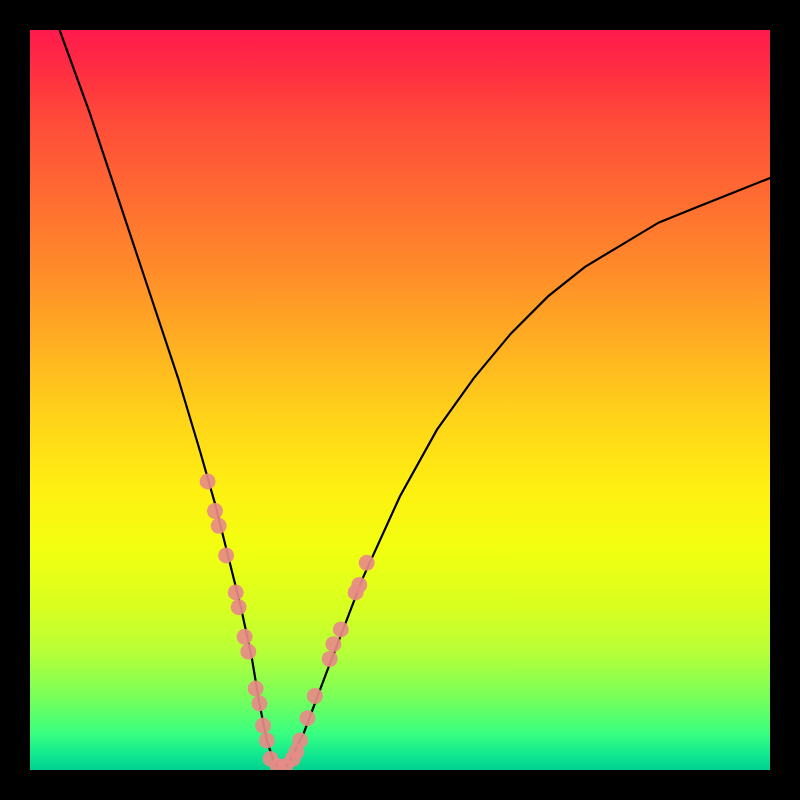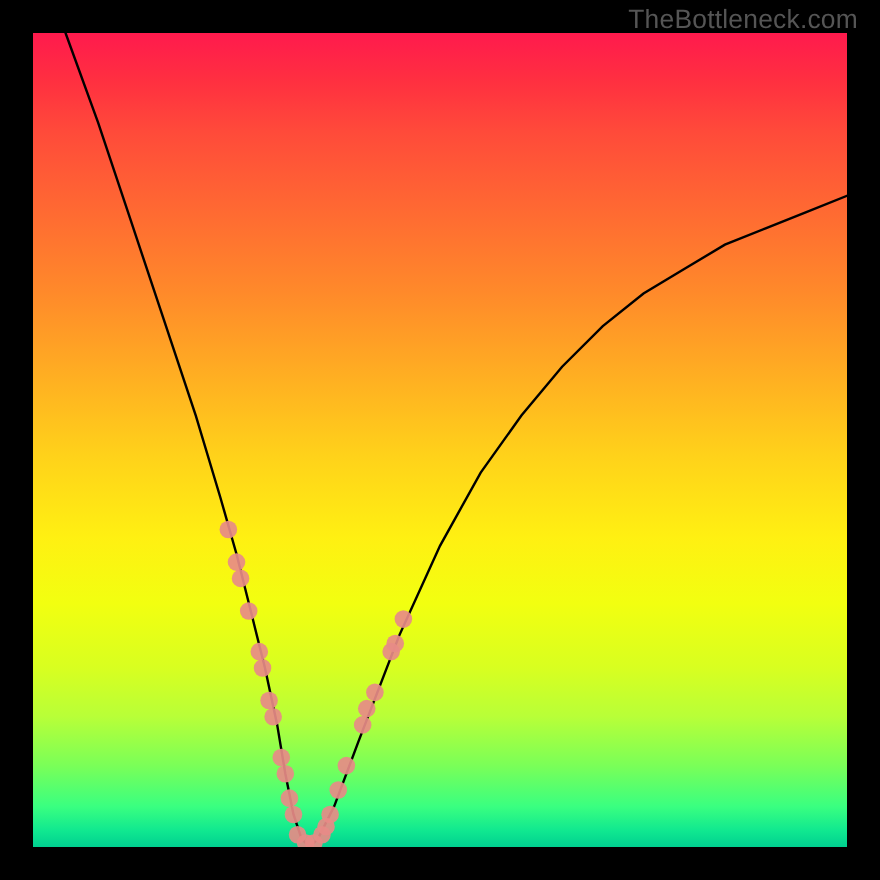--- a/index.html
+++ b/index.html
@@ -56,21 +56,20 @@
     left: 0;
     top: 0;
     width: 740px;
     height: 740px;
   }
 </style>
 </head>
 <body>
 
 <div class="chart-container">
-  <div class="watermark">TheBottleneck.com</div>
   <div class="plot-area">
     <svg class="curve" viewBox="0 0 740 740">
       <path id="main-curve" fill="none" stroke="#000" stroke-width="2.2" stroke-linecap="round" d="M29.60 0.00 L59.20 81.40 L88.80 170.20 L118.40 259.00 L148.00 347.80 L170.20 421.80 L185.00 473.60 L199.80 532.80 L210.90 577.20 L222.00 629.00 L229.40 673.40 L236.80 710.40 L244.20 732.60 L251.60 740.00 L259.00 732.60 L273.80 703.00 L296.00 643.80 L333.00 547.60 L370.00 466.20 L407.00 399.60 L444.00 347.80 L481.00 303.40 L518.00 266.40 L555.00 236.80 L592.00 214.60 L629.00 192.40 L666.00 177.60 L703.00 162.80 L740.00 148.00"></path>
       <g id="markers-group">
           <circle cx="177.60" cy="451.40" r="8" fill="#e78b87" fill-opacity="0.92"></circle>
           <circle cx="185.00" cy="481.00" r="8" fill="#e78b87" fill-opacity="0.92"></circle>
           <circle cx="188.70" cy="495.80" r="8" fill="#e78b87" fill-opacity="0.92"></circle>
           <circle cx="196.10" cy="525.40" r="8" fill="#e78b87" fill-opacity="0.92"></circle>
           <circle cx="205.72" cy="562.40" r="8" fill="#e78b87" fill-opacity="0.92"></circle>
           <circle cx="208.68" cy="577.20" r="8" fill="#e78b87" fill-opacity="0.92"></circle>

